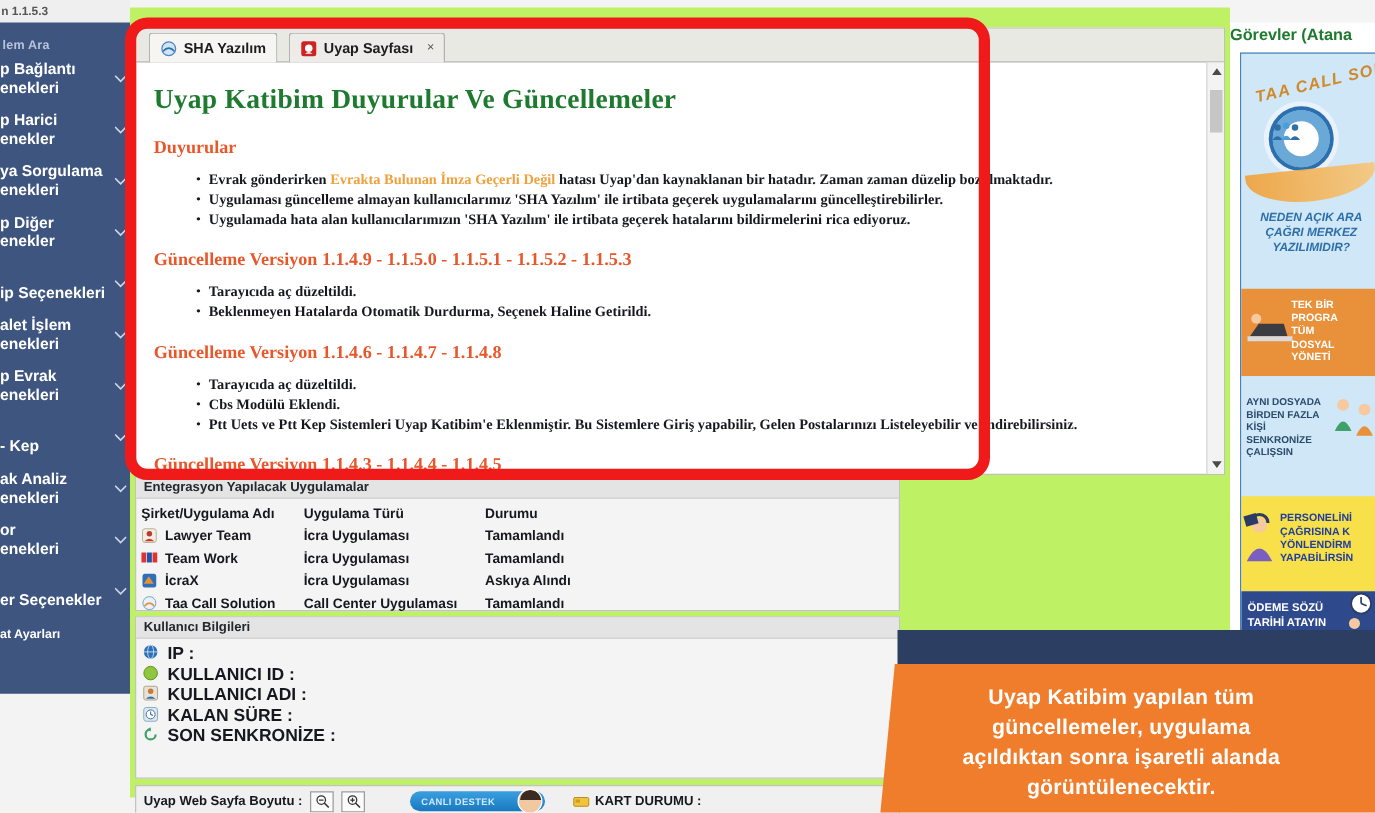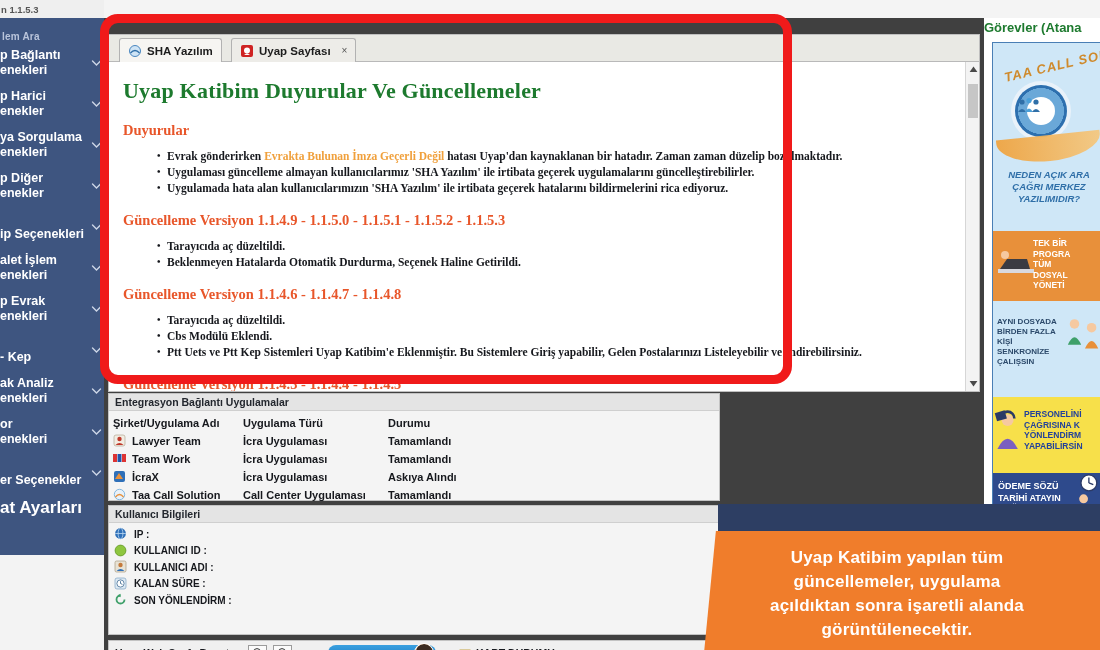--- a/index.html
+++ b/index.html
@@ -37,40 +37,40 @@
     display: flex; align-items: flex-end;
     padding-right: 16px;
   }
   .sb-item .lbl { display:block; white-space: pre-line; }
   .sb-item .chev {
     position: absolute; right: 2px; top: 50%; transform: translateY(-50%);
     width: 11px; height: 11px;
     color: #cdd6e6;
   }
   .sb-item .chev svg { display:block; }
-  .sb-item.plain { font-size: 17px; min-height: 16px; }
+  .sb-item.plain { font-size: 10px; min-height: 16px; }
 
   
   .topbar-left {
     position: absolute; left: 0; top: 0; width: 104px; height: 18px;
     background: #efefef;
     color: #555; font-size: 9.5px; font-weight: bold;
     display: flex; align-items: center; padding-left: 1px;
     overflow: hidden; white-space: nowrap;
   }
   
   .top-strip {
     position: absolute; left: 104px; top: 0; right: 0; height: 18px;
     background: #f4f4f4;
   }
 
   
   .workarea {
-    position: absolute; left: 104px; top: 18px; width: 880px; height: 632px;
-    background: #404040;
+    position: absolute; left: 104px; top: 6px; width: 880px; height: 632px;
+    background: #bef264;
   }
 
   
   .content-panel {
     position: absolute; left: 4px; top: 16px; width: 872px; height: 358px;
     background: #ffffff;
     border: 1px solid #bfbfbf;
   }
   .tabstrip {
     position: absolute; left: 0; top: 0; width: 100%; height: 27px;
@@ -171,21 +171,21 @@
   .integ-row .c0 { width: 130px; display: flex; align-items: center; gap: 5px; }
   .integ-row .c1 { width: 145px; }
   .integ-row .c2 { width: 140px; }
   .integ-head .c0 { padding-left: 0; }
 
   
   .userinfo { left: 4px; top: 487px; width: 612px; height: 130px; background:#f4f4f4; }
   .ui-list {
     position: absolute; left: 0; top: 17px; right: 0; bottom: 0;
     padding: 3px 0 0 5px;
-    font-size: 10px; font-weight: bold; color: #16181d;
+    font-size: 14px; font-weight: bold; color: #16181d;
   }
   .ui-row { display: flex; align-items: center; height: 16.5px; gap: 6px; }
 
   
   .statusbar {
     position: absolute; left: 4px; top: 622px; width: 612px; height: 26px;
     border: 1px solid #c3c3c3; background: #f0f0f0;
     display: flex; align-items: center; padding-left: 6px; gap: 6px;
     font-size: 10.5px; font-weight: bold; color: #16181d;
   }
@@ -503,21 +503,21 @@
         <div class="thumb"></div>
         <div class="arw dn">
           <svg width="9" height="7" viewBox="0 0 9 7">
               <path d="M4.5 6.4 L0.6 1 L8.4 1 Z" fill="#4a4a4a"></path>
             </svg>
         </div>
       </div>
     </div>
 
     <div class="gbox integ">
-      <div class="gbox-title">Entegrasyon Bağlantı Uygulamalar</div>
+      <div class="gbox-title">Entegrasyon Yapılacak Uygulamalar</div>
       <div class="integ-table">
         <div class="integ-row integ-head">
           <div class="c0">Şirket/Uygulama Adı</div>
           <div class="c1">Uygulama Türü</div>
           <div class="c2">Durumu</div>
         </div>
         <div id="integ-rows">
             <div class="integ-row">
               <div class="c0">
                 <span class="ic">
@@ -618,21 +618,21 @@
             </span>
             <span>KALAN SÜRE :</span>
           </div>
           <div class="ui-row">
             <span class="ic">
               <svg viewBox="0 0 13 13" width="13" height="13">
                 <path d="M10.5 6.5 A4 4 0 1 1 6.5 2.5" fill="none" stroke="#3fa06a" stroke-width="1.8"></path>
                 <path d="M6.5 0.8 L6.5 4.2 L3.6 2.5 Z" fill="#3fa06a"></path>
               </svg>
             </span>
-            <span>SON YÖNLENDİRM :</span>
+            <span>SON SENKRONİZE :</span>
           </div>
         </div>
     </div>
 
     <div class="statusbar">
       <span>Uyap Web Sayfa Boyutu :</span>
       <span class="zbtn">
         <svg width="12" height="12" viewBox="0 0 12 12">
             <circle cx="5" cy="5" r="3.4" fill="none" stroke="#333" stroke-width="1"></circle>
             <line x1="7.4" y1="7.4" x2="11" y2="11" stroke="#333" stroke-width="1.3"></line>

